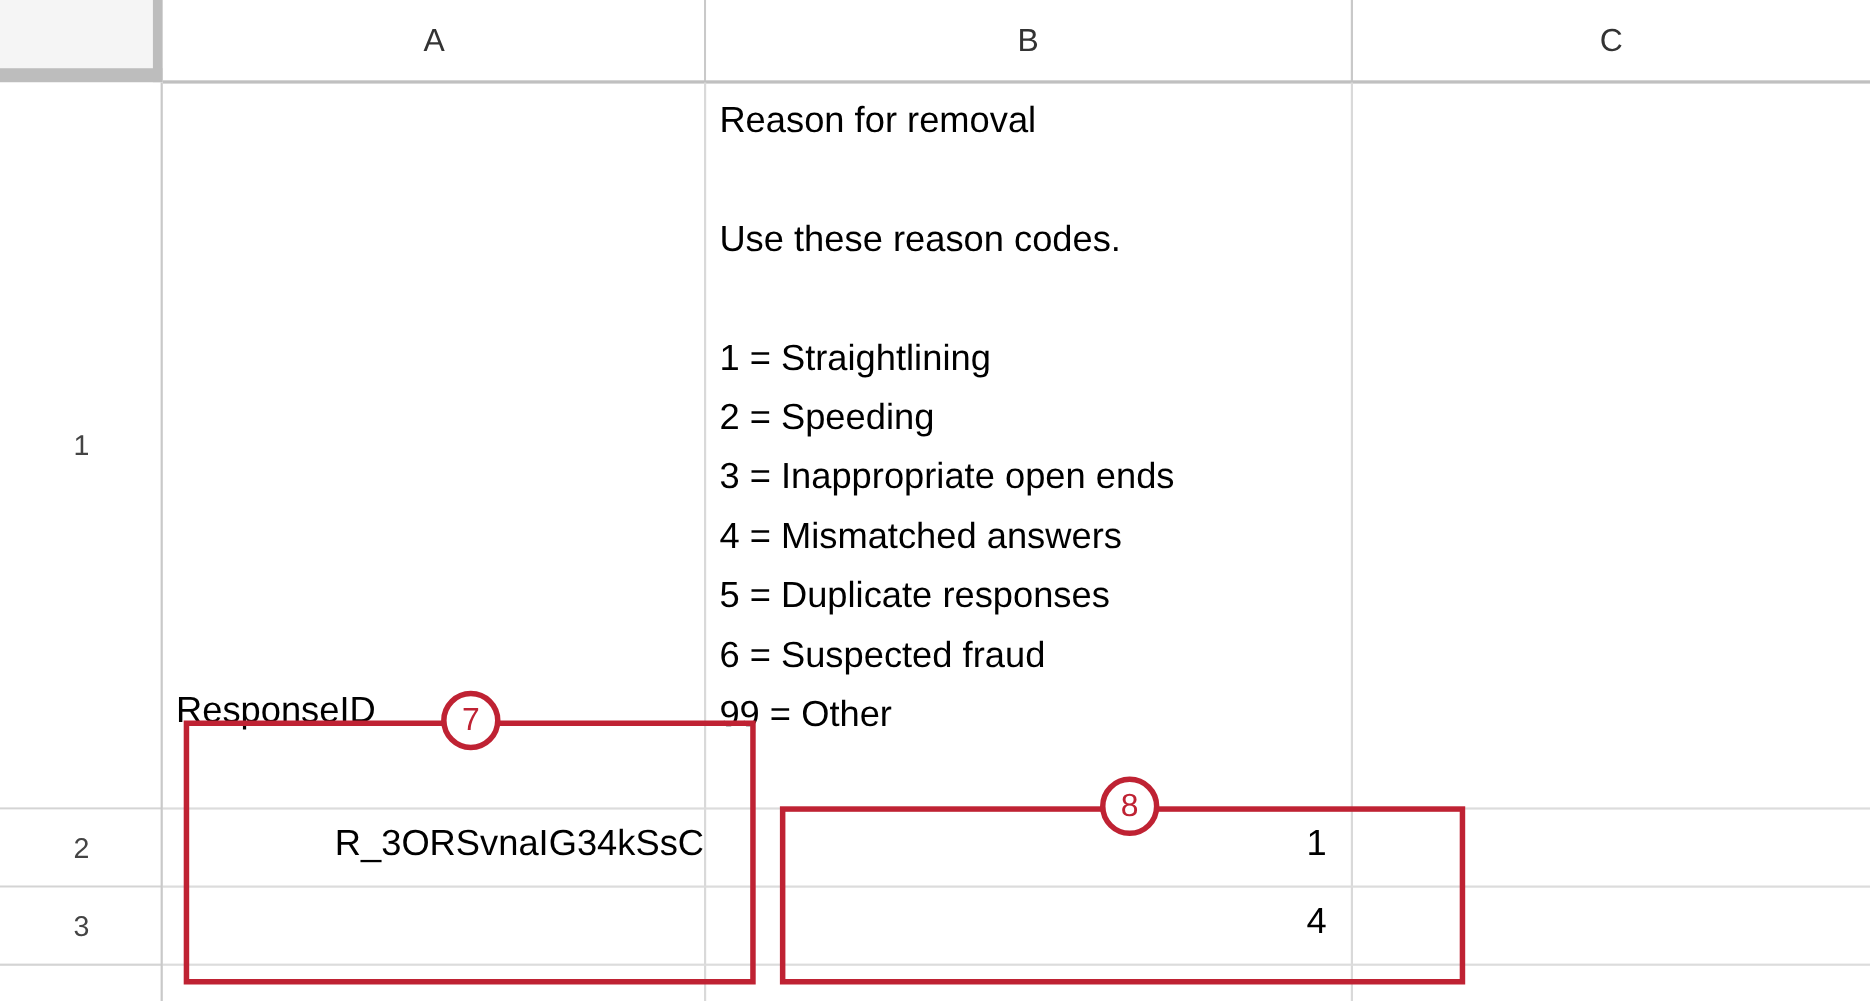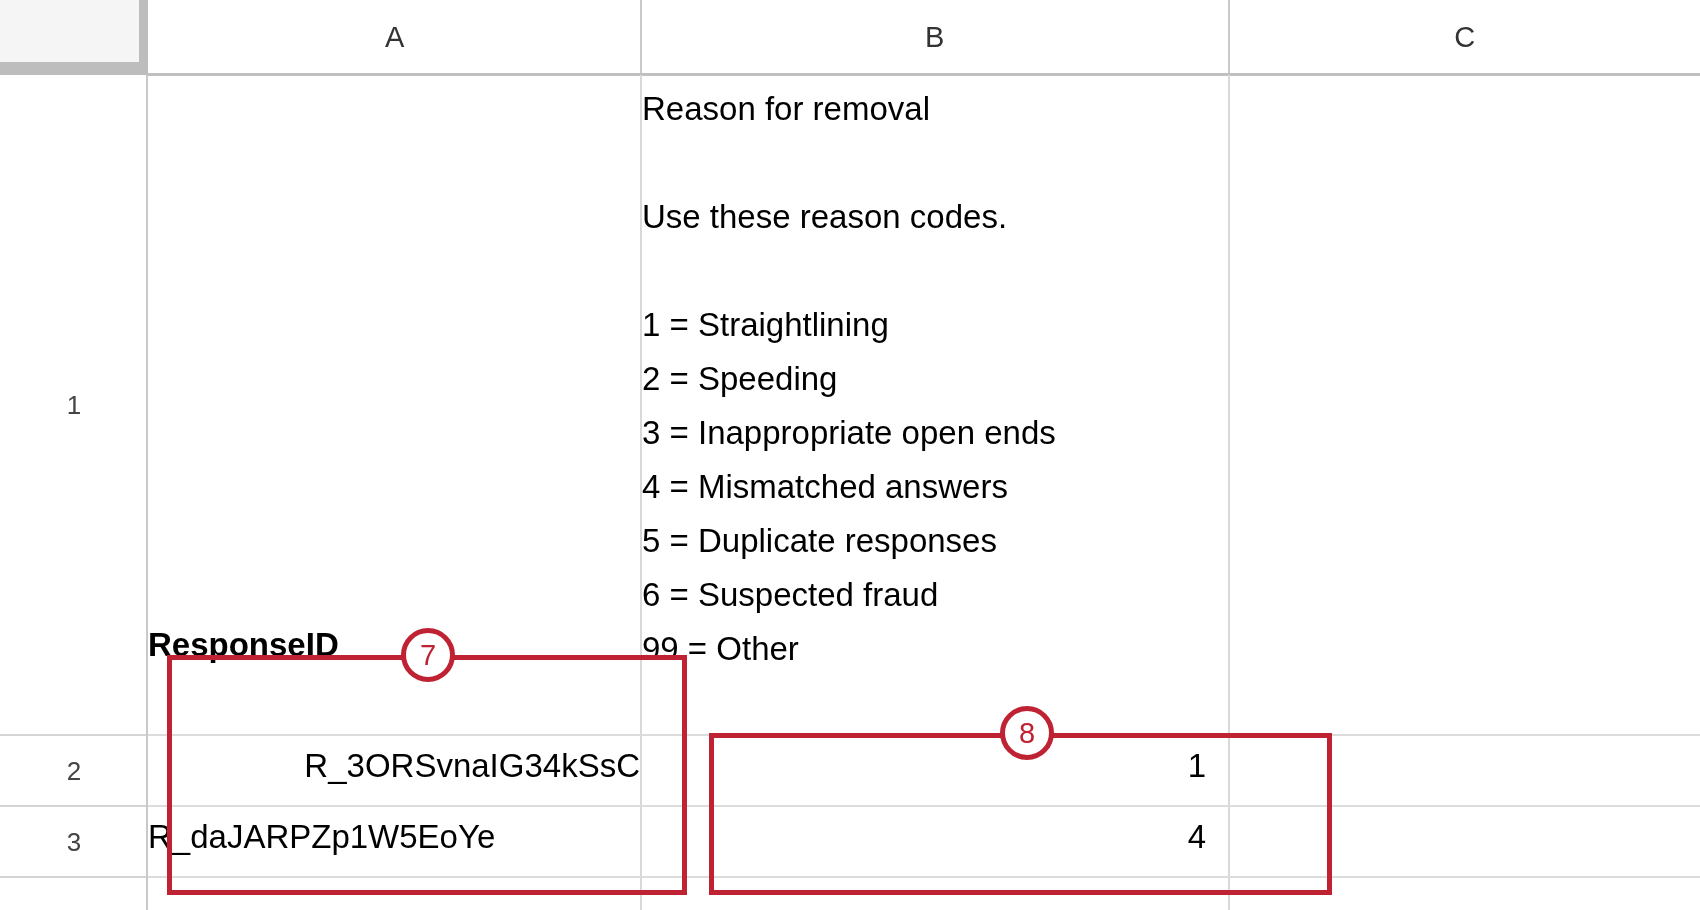--- a/index.html
+++ b/index.html
@@ -124,21 +124,21 @@
     position: absolute;
     box-sizing: border-box;
     font-size: 33px;
     color: #000000;
     line-height: 54px;
     white-space: pre-wrap;
     overflow: hidden;
   }
   .cell-left {
     text-align: left;
-    padding-left: 0;
+    padding-left: 12px;
   }
   .cell-right {
     text-align: right;
     padding-right: 22px;
   }
 
   
   .anno-box {
     position: absolute;
     border: 5px solid #bf2233;
@@ -209,26 +209,25 @@
 Use these reason codes.
 
 1 = Straightlining
 2 = Speeding
 3 = Inappropriate open ends
 4 = Mismatched answers
 5 = Duplicate responses
 6 = Suspected fraud
 99 = Other</div>
 
-  <div class="cell cell-left" style="left:148px; top:618px; width:552px; height:56px;font-weight:bold;">ResponseID</div>
+  <div class="cell cell-left" style="left:148px; top:618px; width:552px; height:56px;">ResponseID</div>
 
   <div class="cell cell-left" style="left:148px; top:739px; width:492px; height:64px;text-align:right;">R_3ORSvnaIG34kSsC</div>
   <div class="cell cell-right" style="left:642px; top:739px; width:586px; height:64px;">1</div>
 
-  <div class="cell cell-left" style="left:148px; top:810px; width:492px; height:64px;">R_daJARPZp1W5EoYe</div>
   <div class="cell cell-right" style="left:642px; top:810px; width:586px; height:64px;">4</div>
 
   <div class="anno-box" style="left:167px; top:655px; width:520px; height:240px;"></div>
   <div class="anno-badge" style="left:401px; top:628px;">7</div>
 
   <div class="anno-box" style="left:709px; top:733px; width:623px; height:162px;"></div>
   <div class="anno-badge" style="left:1000px; top:706px;">8</div>
 
 </div>
 

